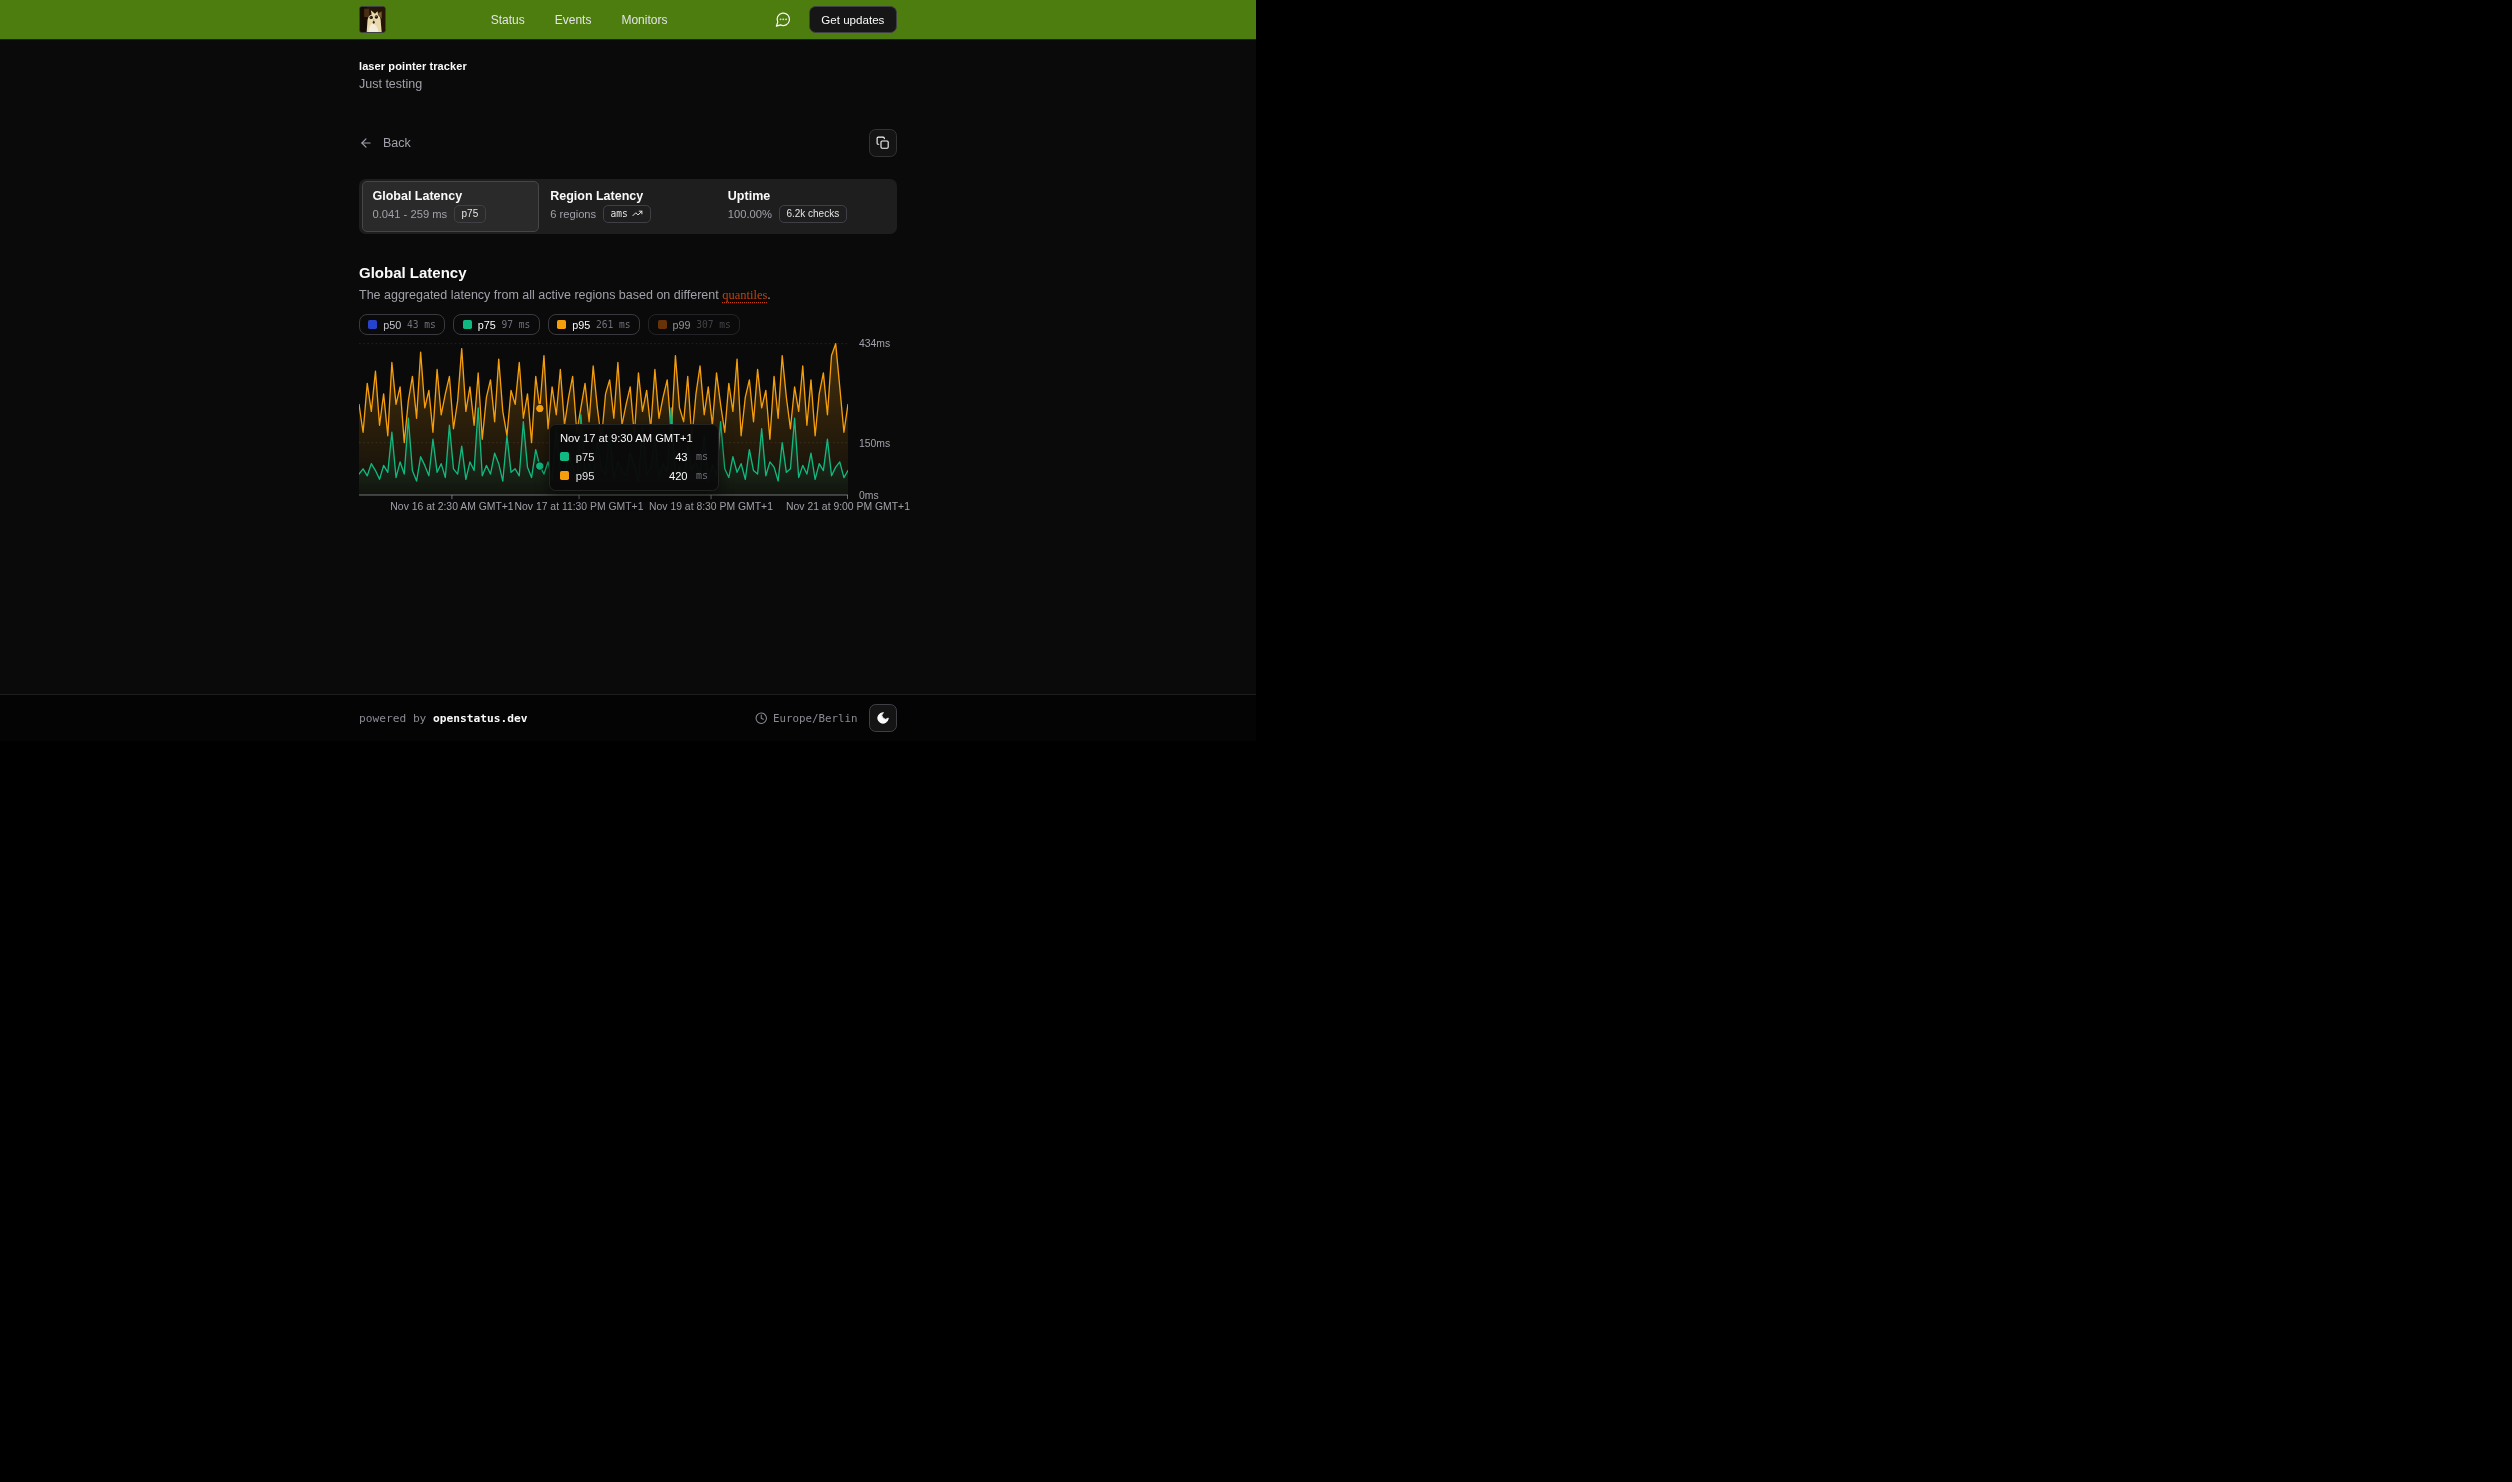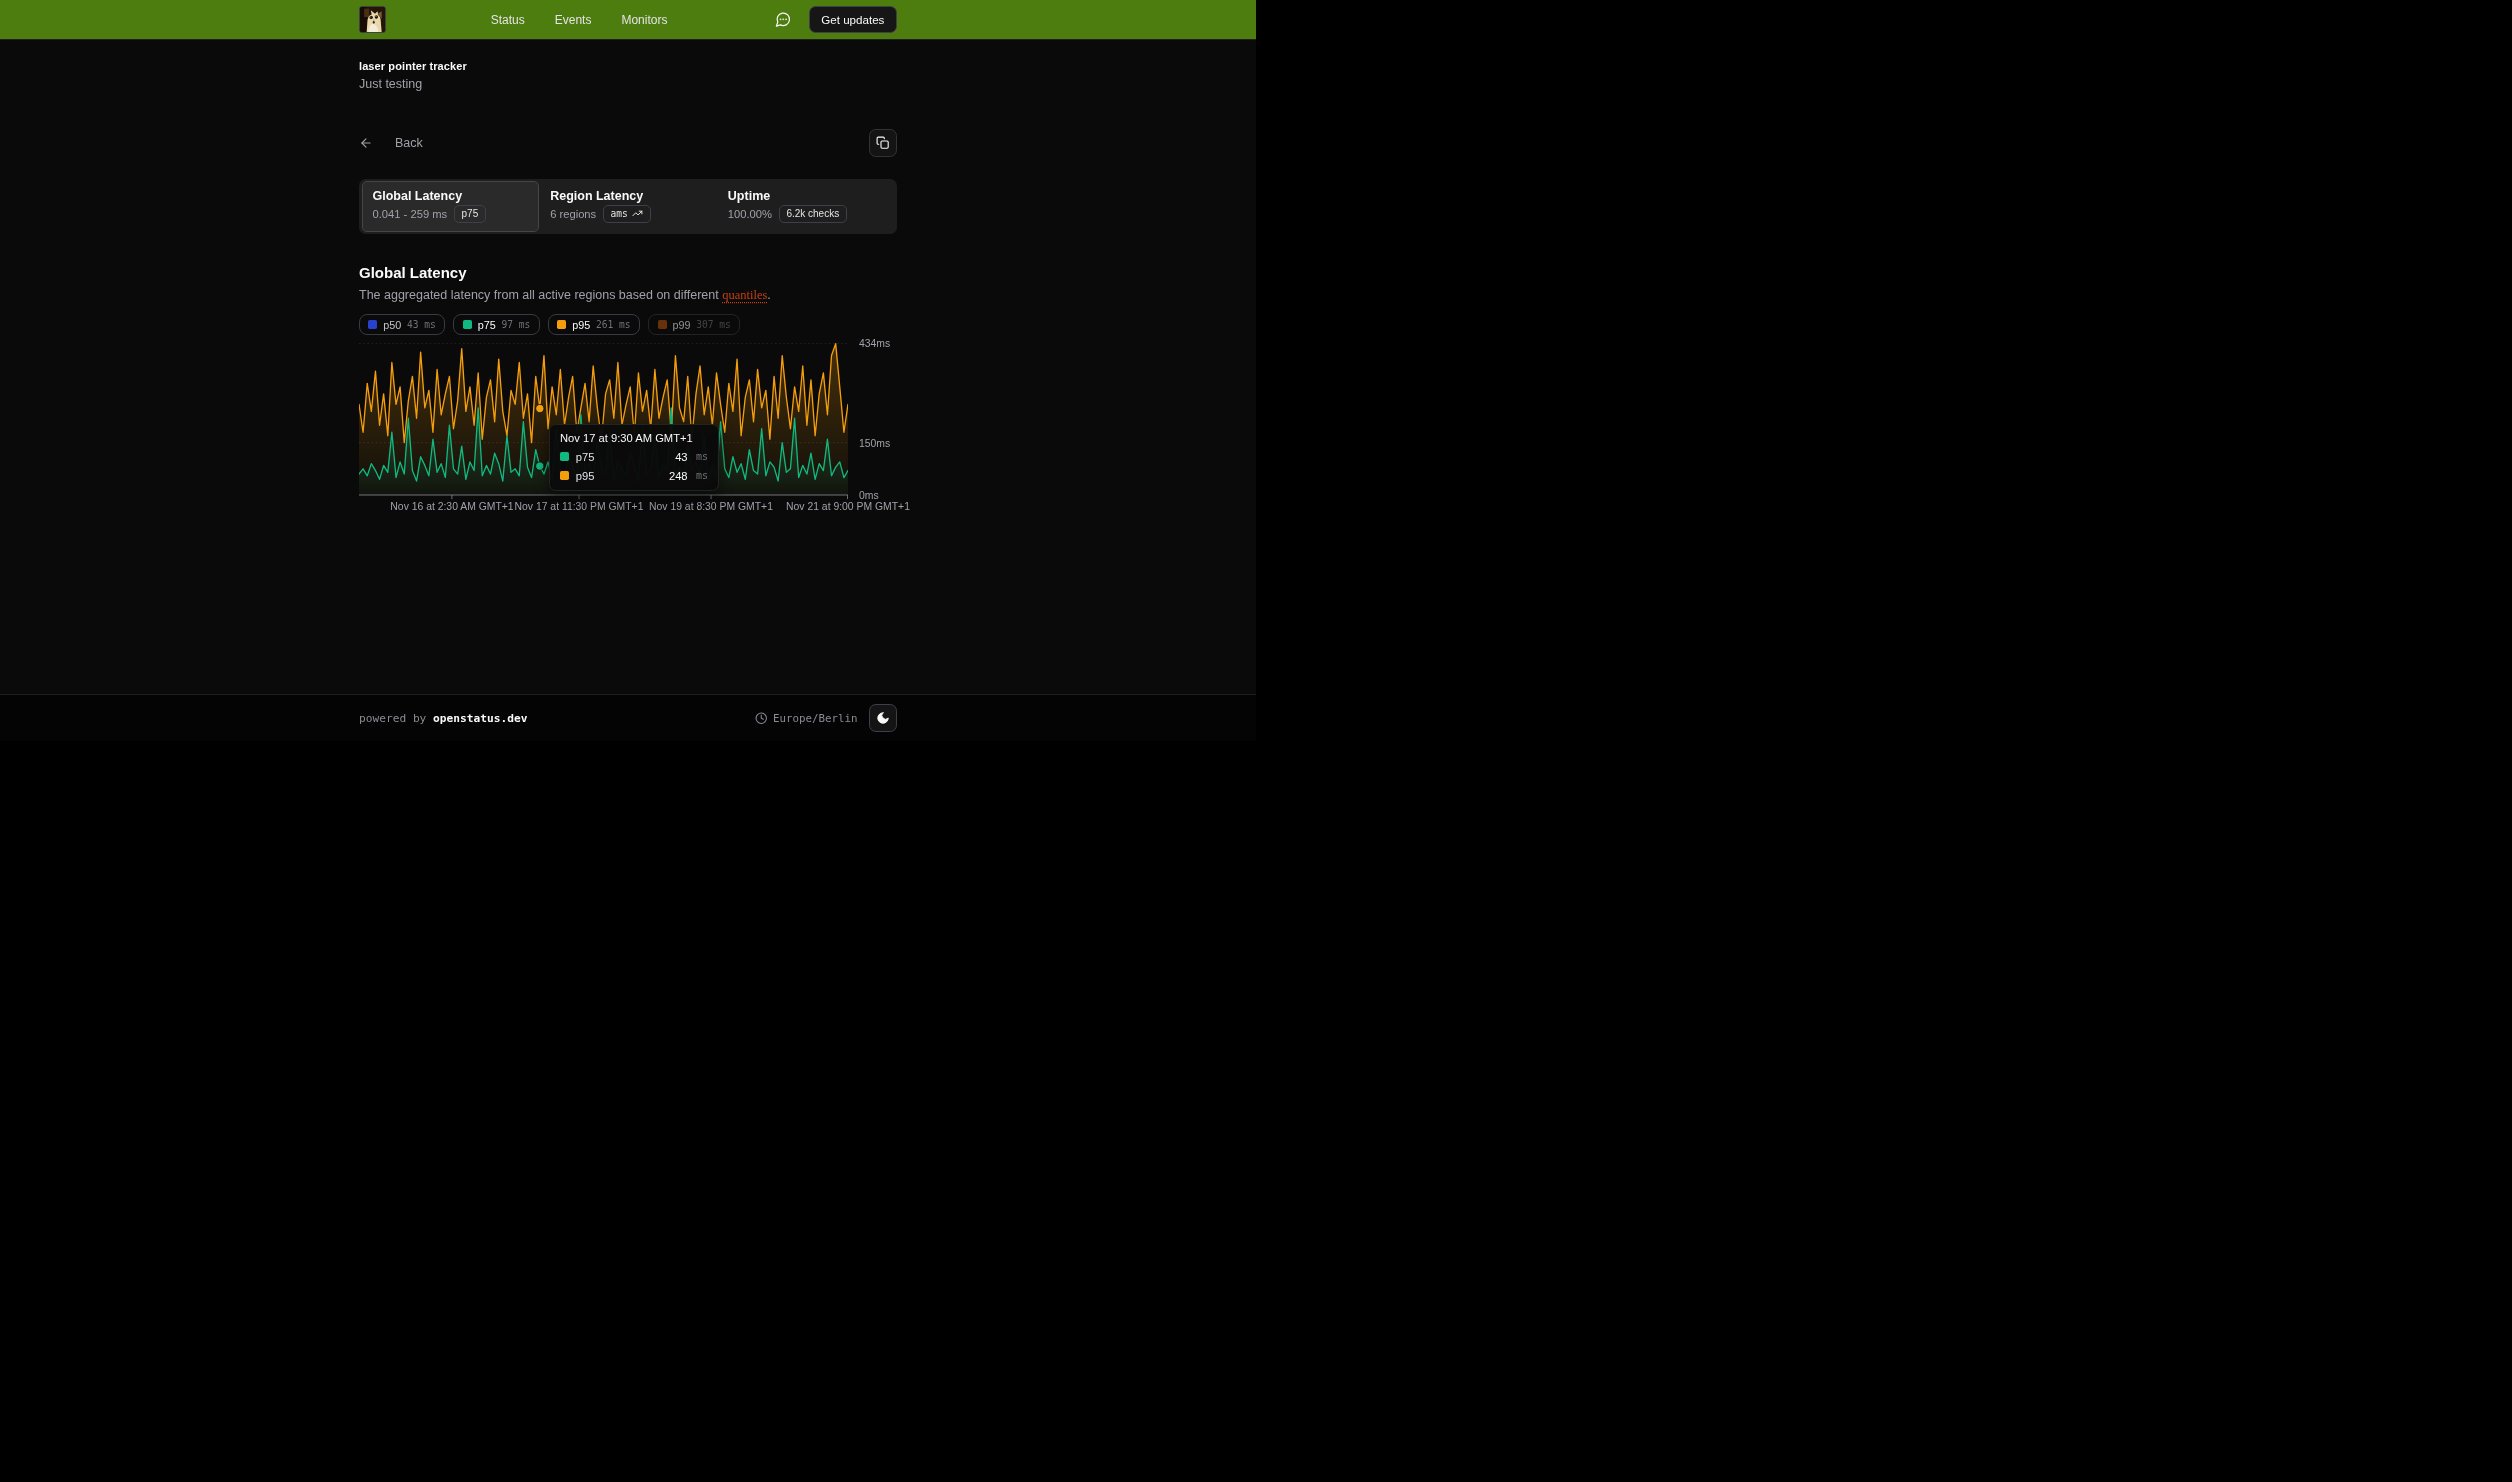--- a/index.html
+++ b/index.html
@@ -19,21 +19,21 @@
   .get-updates { background:#161616; border:0.8px solid #3f3f46; color:#fafafa; font-size:11.6px; font-weight:500;
                  border-radius:6.7px; padding:5.8px 11.6px; cursor:pointer; font-family:"Liberation Sans", sans-serif; }
 
   
   .main { flex:1 1 auto; }
   .content { width:538px; margin:0 auto; padding-top:20px; }
   .page-title { font-size:11px; font-weight:700; letter-spacing:0.1px; }
   .page-subtitle { font-size:12.5px; color:#a1a1aa; margin-top:5px; }
 
   .toolbar-row { margin-top:38px; display:flex; align-items:center; justify-content:space-between; }
-  .back-link { display:flex; align-items:center; gap:22px; color:#a1a1aa; font-size:12.5px; background:none; border:none; cursor:pointer; }
+  .back-link { display:flex; align-items:center; gap:10px; color:#a1a1aa; font-size:12.5px; background:none; border:none; cursor:pointer; }
   .copy-btn { width:28px; height:28px; background:#141414; border:0.8px solid #333; border-radius:6.7px; color:#fafafa;
               display:flex; align-items:center; justify-content:center; cursor:pointer; }
 
   
   .tabbar { margin-top:21.6px; background:#1e1e1e; border-radius:6.7px; padding:2.5px; display:grid; grid-template-columns:1fr 1fr 1fr; }
   .tab { border-radius:5px; padding:6.7px 10px 7.5px; cursor:pointer; border:0.8px solid transparent; }
   .tab.selected { background:#2a2a2a; border-color:#464646; }
   .tab-title { font-size:12.5px; font-weight:600; color:#fafafa; }
   .tab-sub { margin-top:2.5px; display:flex; align-items:center; gap:6.7px; font-size:11.2px; color:#a1a1aa; }
   .badge { display:inline-flex; align-items:center; gap:4.2px; border:0.8px solid #3f3f46; border-radius:5px;
@@ -248,21 +248,21 @@
           <div class="tooltip-title">Nov 17 at 9:30 AM GMT+1</div>
           <div class="tooltip-row">
             <span class="sw" style="background: rgb(16, 185, 129);"></span>
             <span class="nm">p75</span>
             <span class="val">43</span>
               <span class="unit">ms</span>
           </div>
           <div class="tooltip-row">
             <span class="sw" style="background: rgb(245, 158, 11);"></span>
             <span class="nm">p95</span>
-            <span class="val">248</span>
+            <span class="val">420</span>
               <span class="unit">ms</span>
           </div>
         </div>
       </div>
     </div>
   </main>
 
   <footer class="footer">
     <div class="footer-inner">
       <div class="powered"><span>powered by </span><span class="brand">openstatus.dev</span></div>

